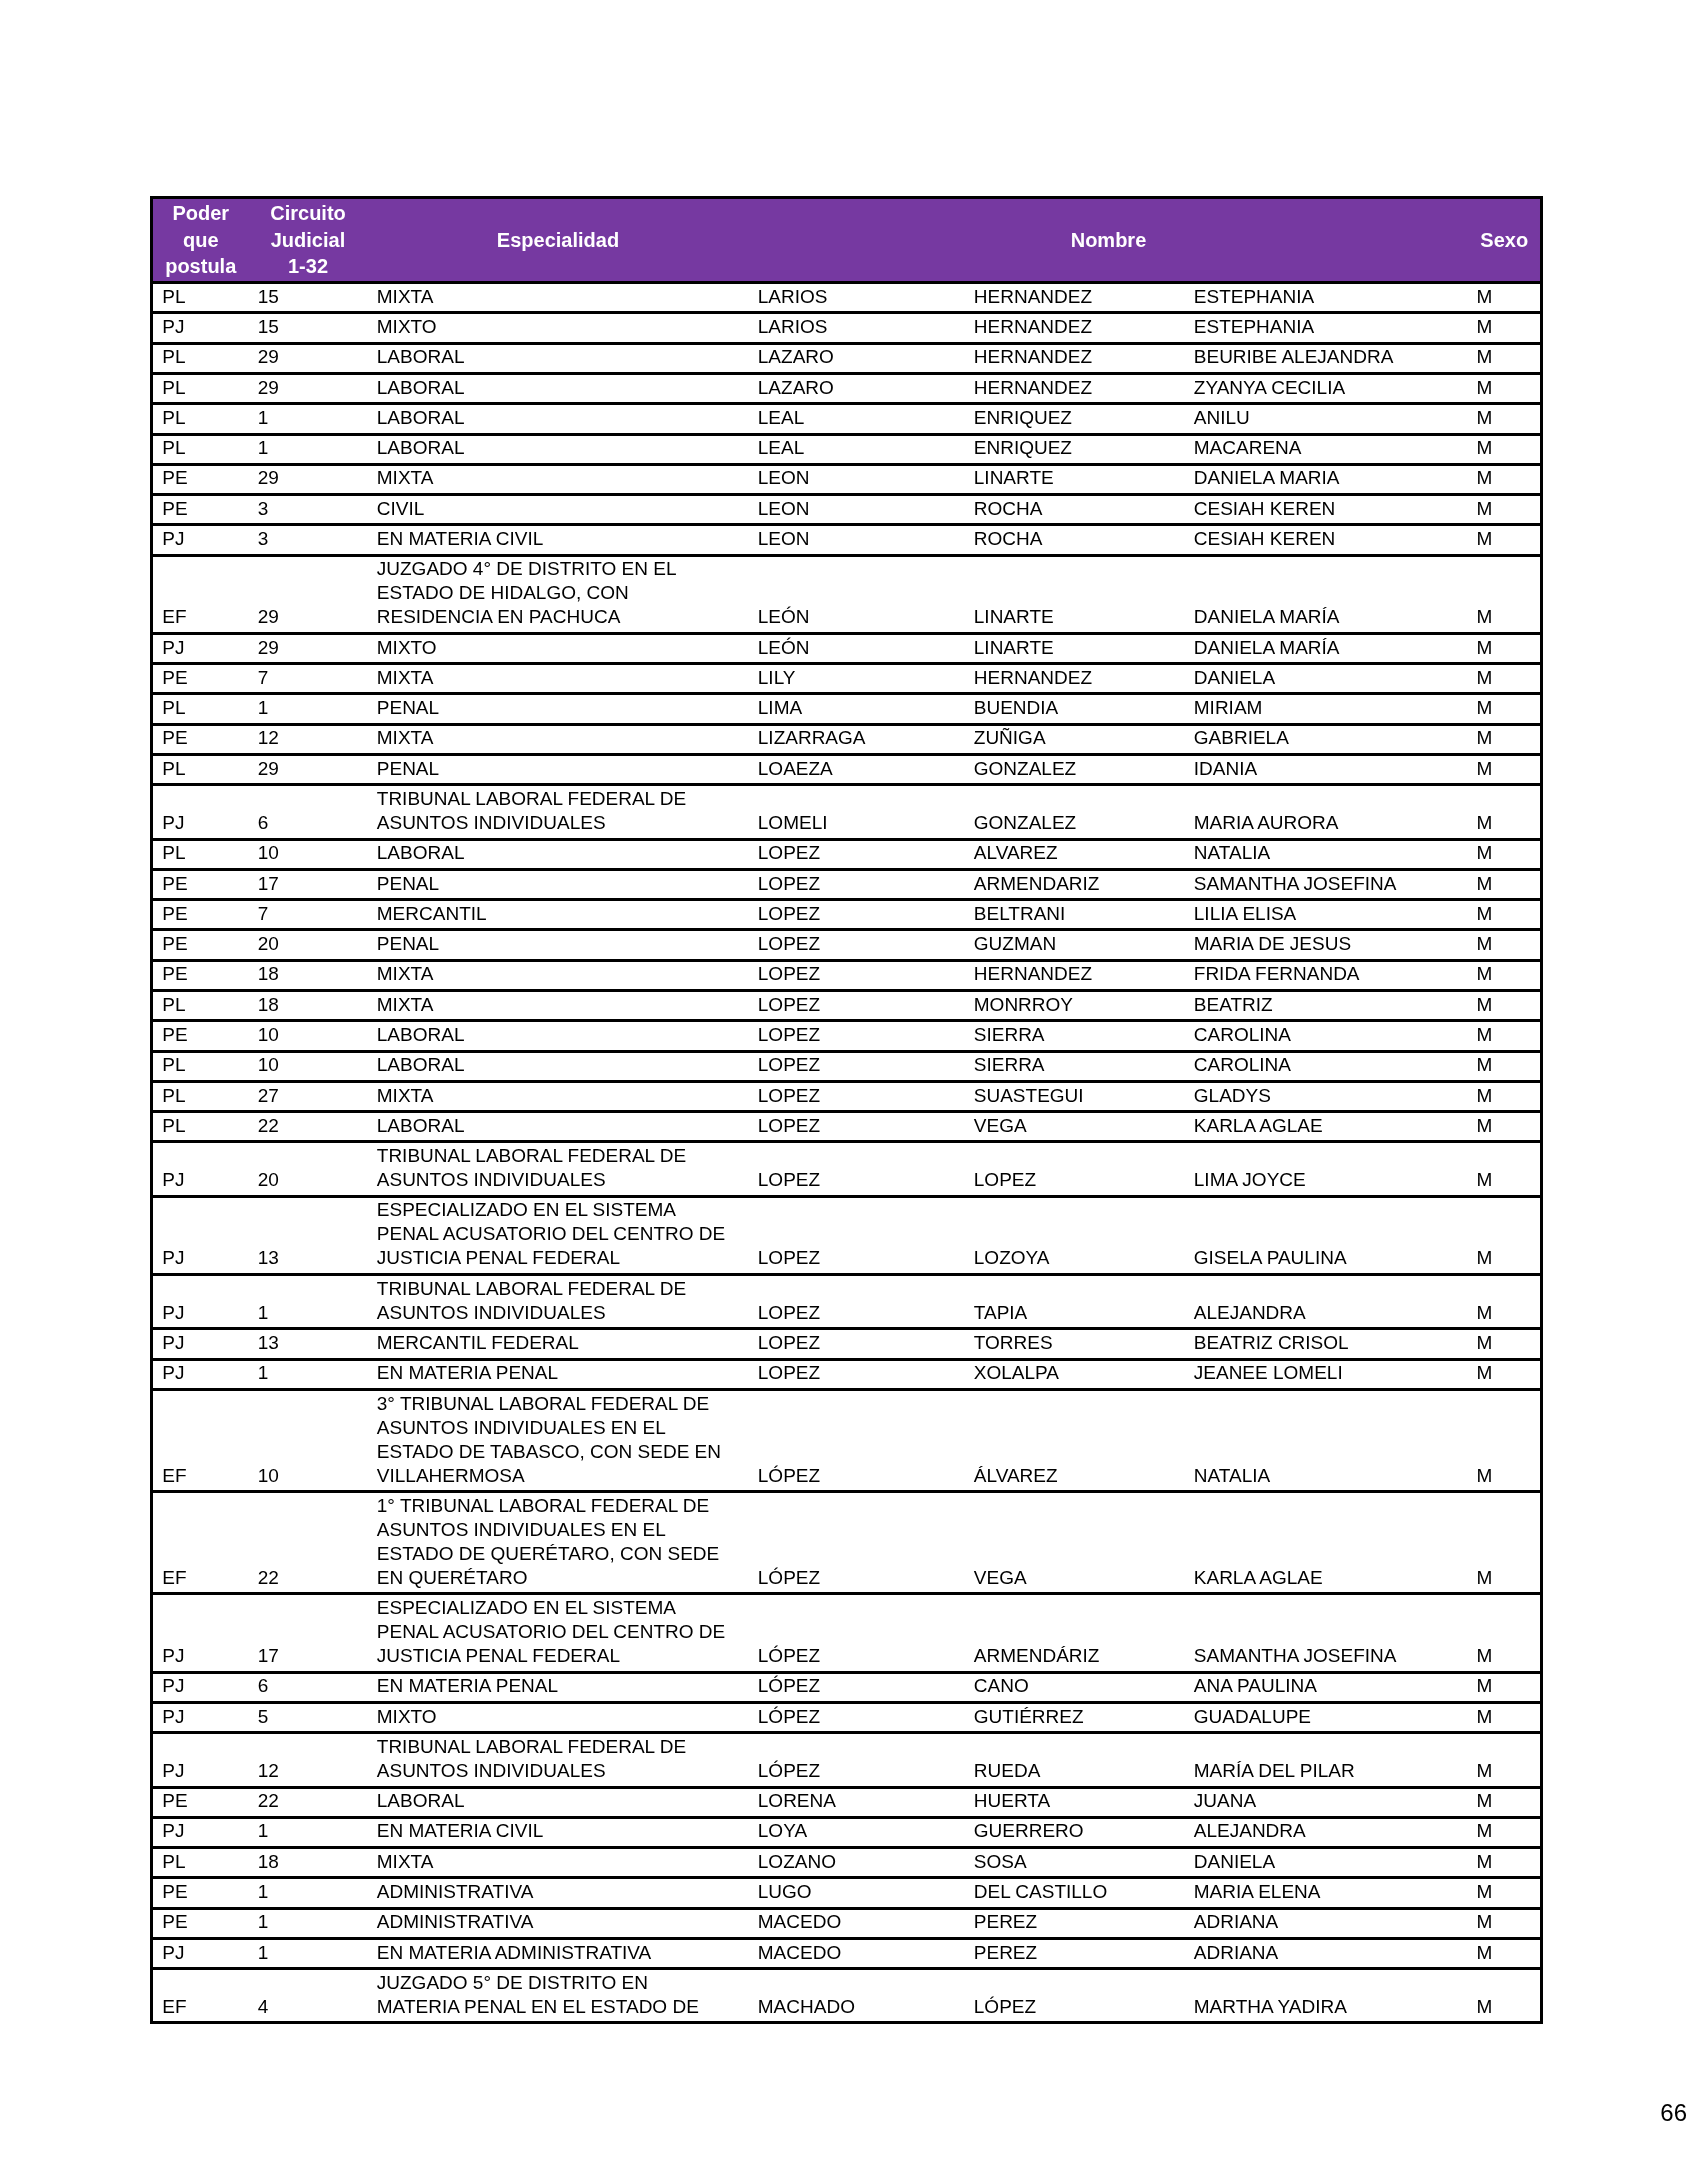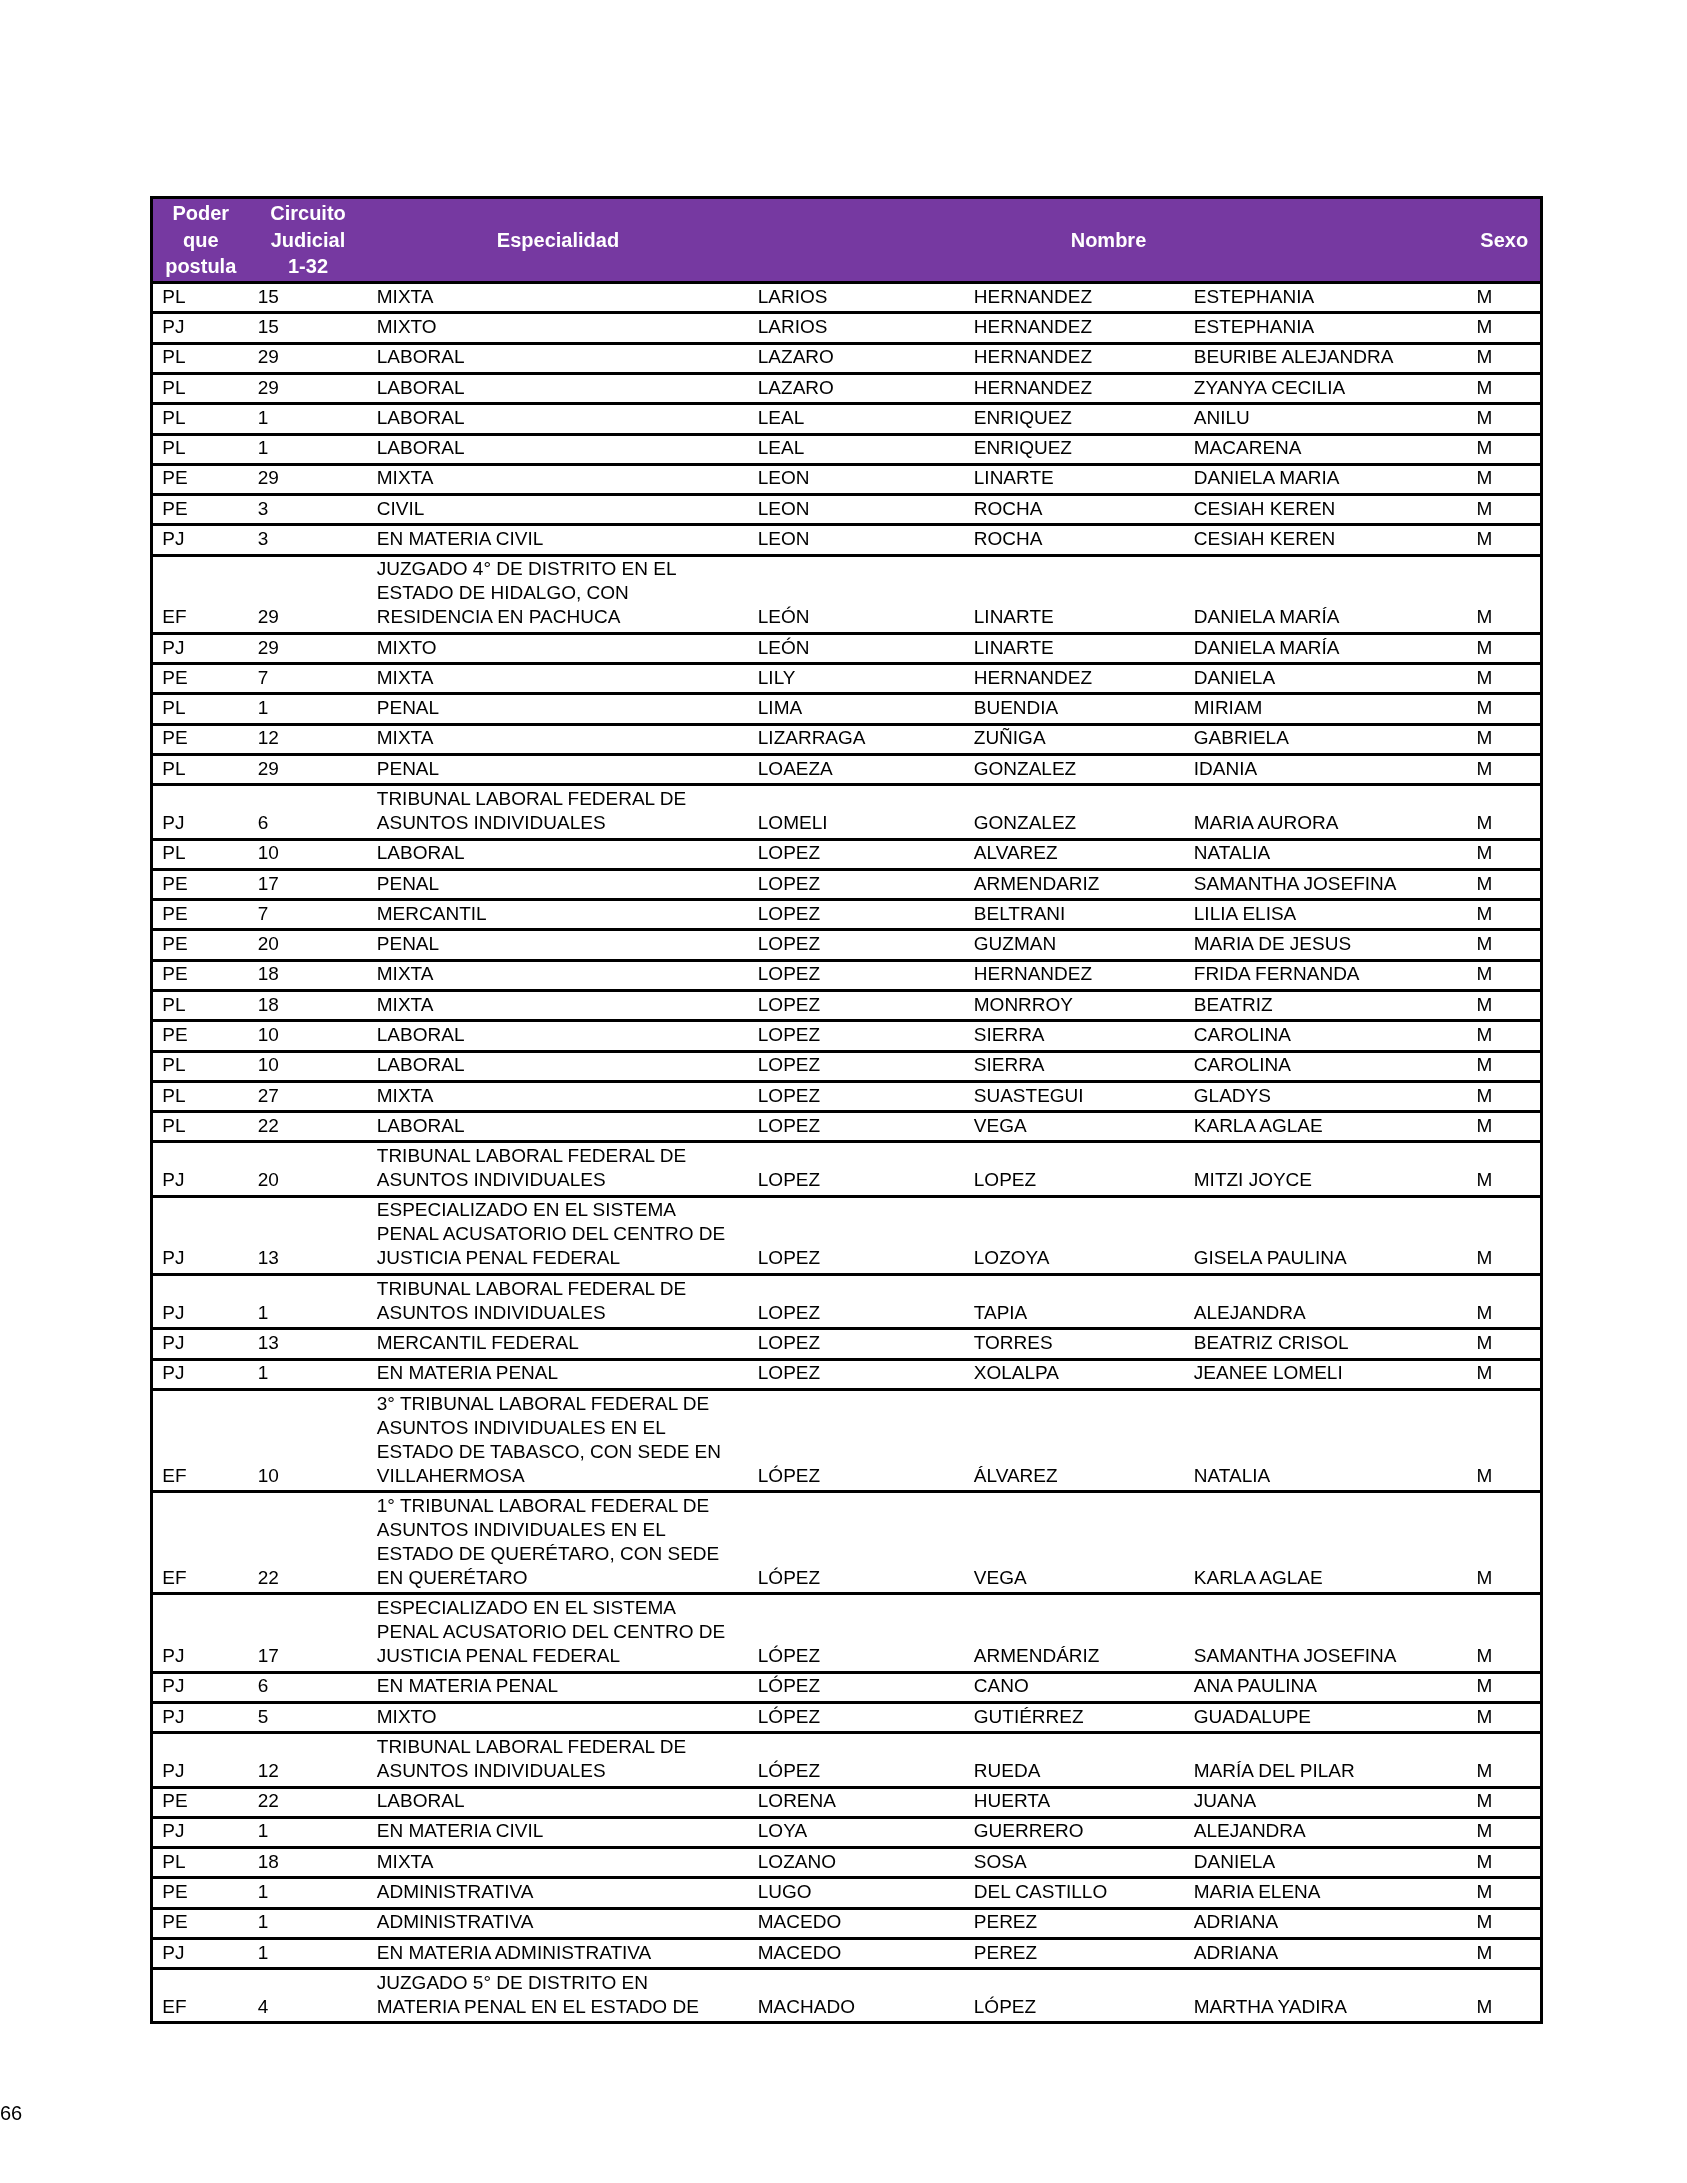--- a/index.html
+++ b/index.html
@@ -52,22 +52,22 @@
     vertical-align:bottom;
     padding:0.7px 4px 2.6px 9.3px;
     white-space:pre-line;
     overflow:hidden;
   }
   td.c-sexo{padding-left:8px;}
   .page-number{
     position:absolute;
     left:0;right:0;
     top:2101px;
-    text-align:left;
-    font-size:20px;
+    text-align:right;
+    font-size:24px;
     line-height:24px;
   }
 </style>
 </head>
 <body>
 
 <div class="page">
 
   <table class="candidates">
     <colgroup>
@@ -330,21 +330,21 @@
     <td class="c-n3">KARLA AGLAE</td>
     <td class="c-sexo">M</td>
   </tr>
         <tr>
     <td class="c-poder">PJ</td>
     <td class="c-circuito">20</td>
     <td class="c-esp">TRIBUNAL LABORAL FEDERAL DE
 ASUNTOS INDIVIDUALES</td>
     <td class="c-n1">LOPEZ</td>
     <td class="c-n2">LOPEZ</td>
-    <td class="c-n3">MITZI JOYCE</td>
+    <td class="c-n3">LIMA JOYCE</td>
     <td class="c-sexo">M</td>
   </tr>
         <tr>
     <td class="c-poder">PJ</td>
     <td class="c-circuito">13</td>
     <td class="c-esp">ESPECIALIZADO EN EL SISTEMA
 PENAL ACUSATORIO DEL CENTRO DE
 JUSTICIA PENAL FEDERAL</td>
     <td class="c-n1">LOPEZ</td>
     <td class="c-n2">LOZOYA</td>

